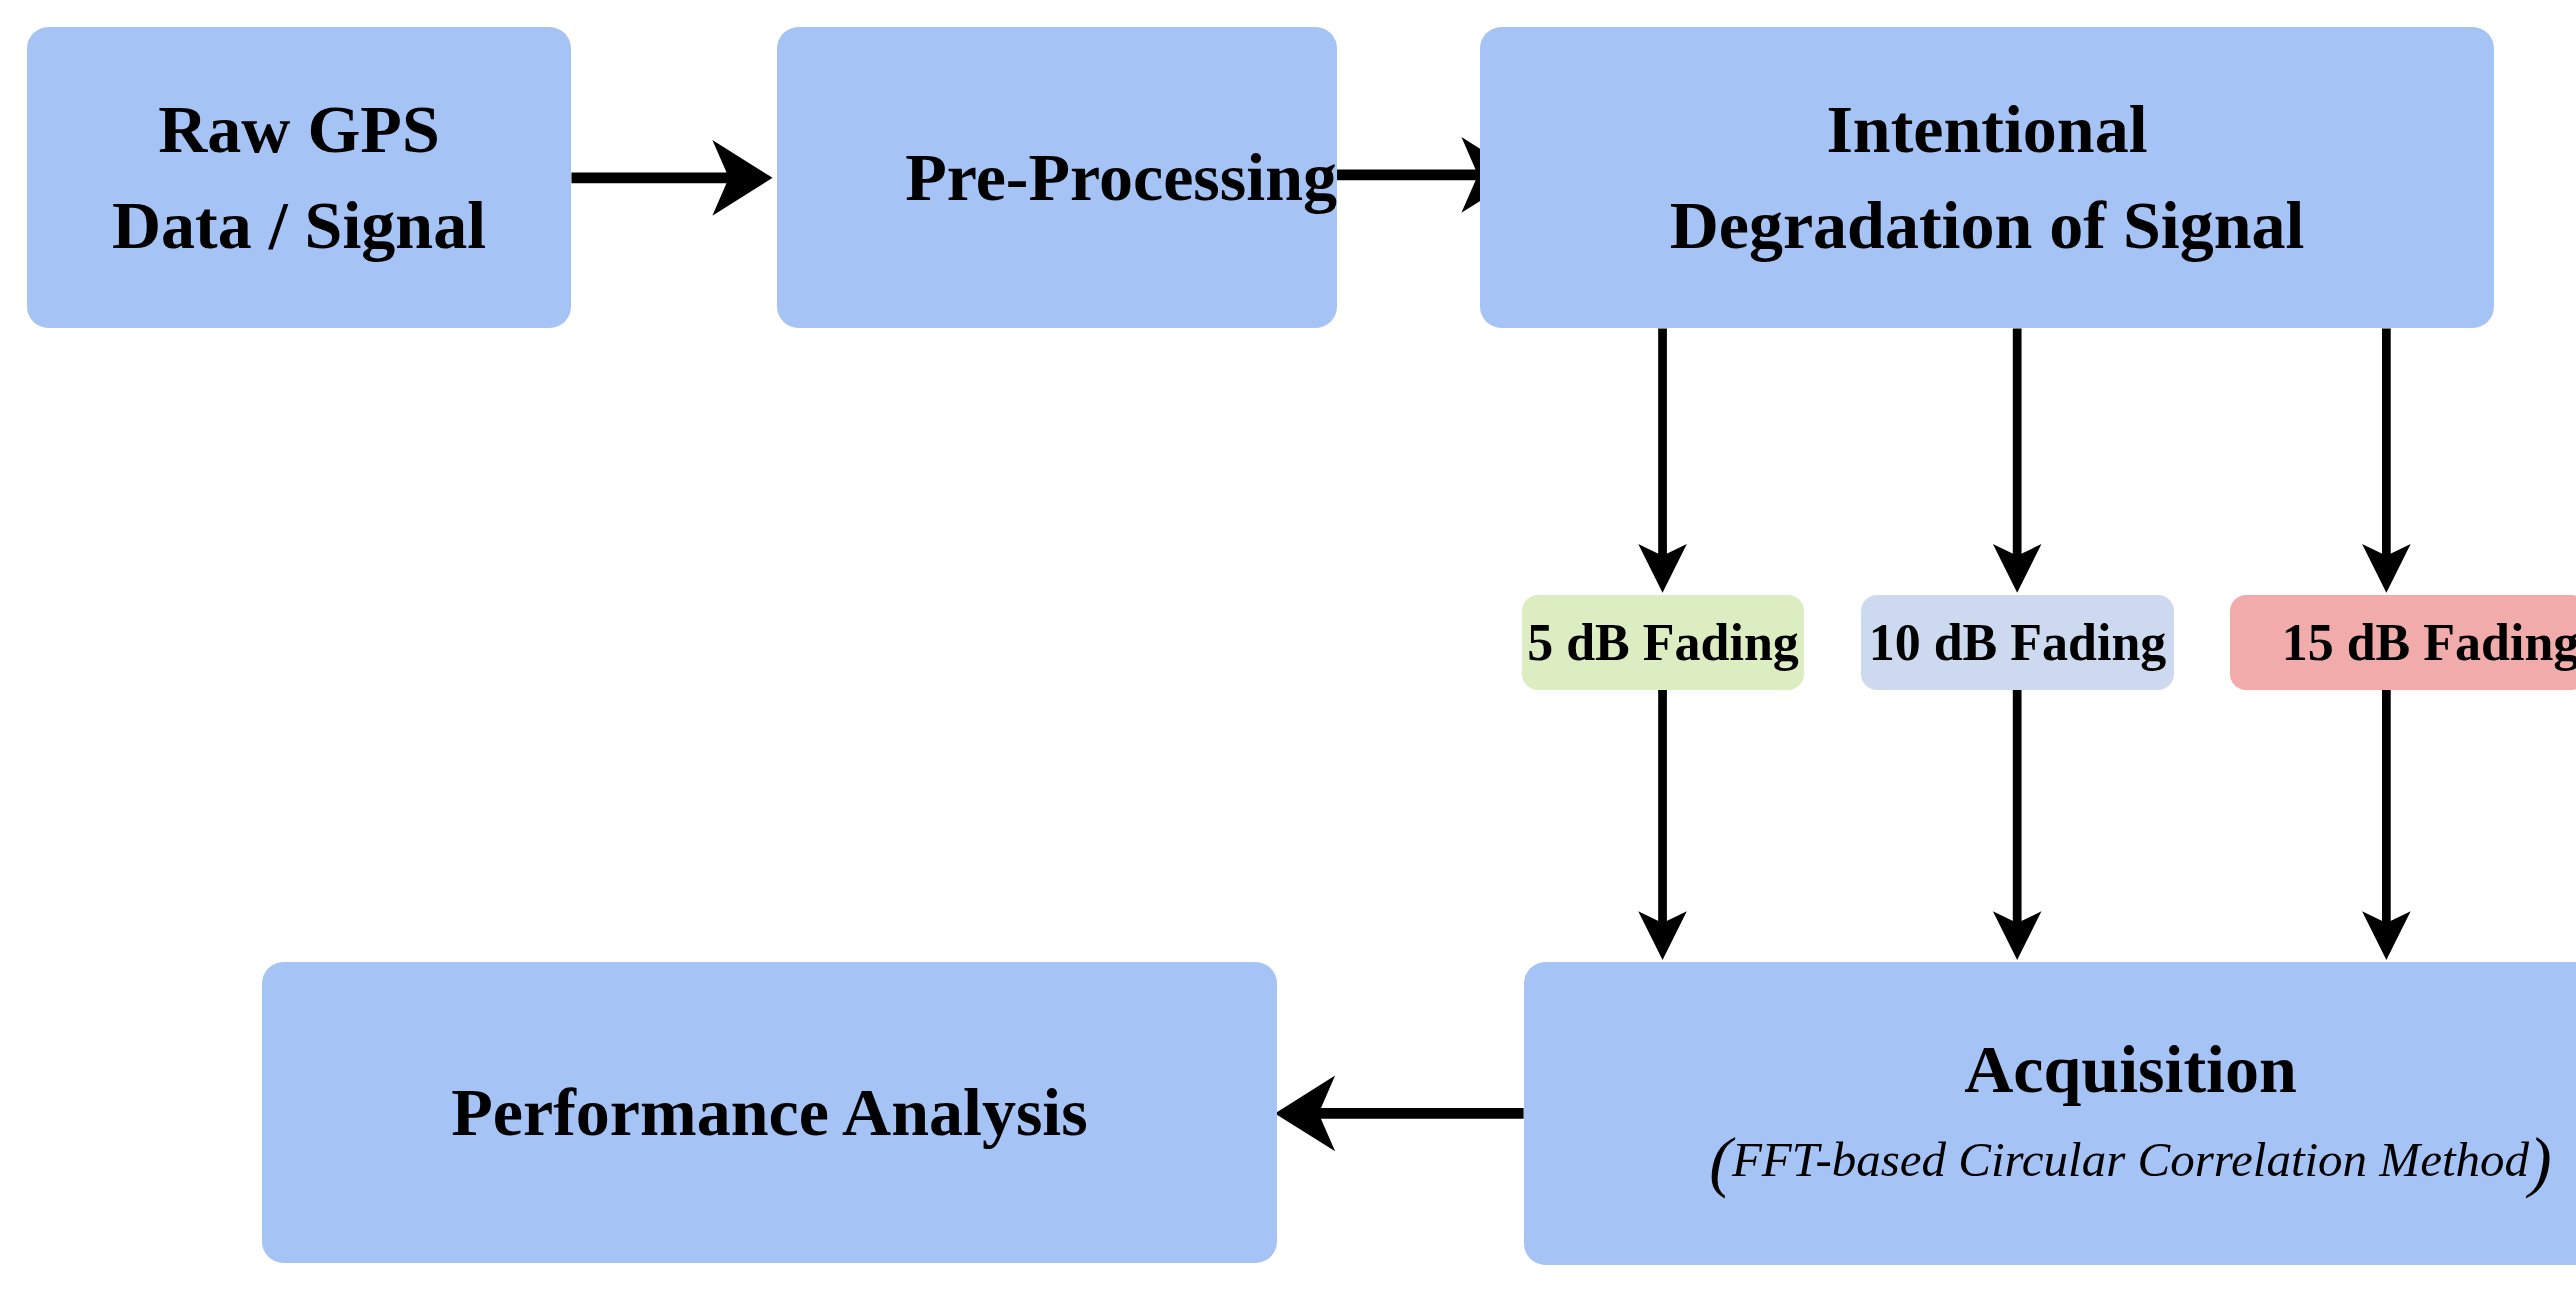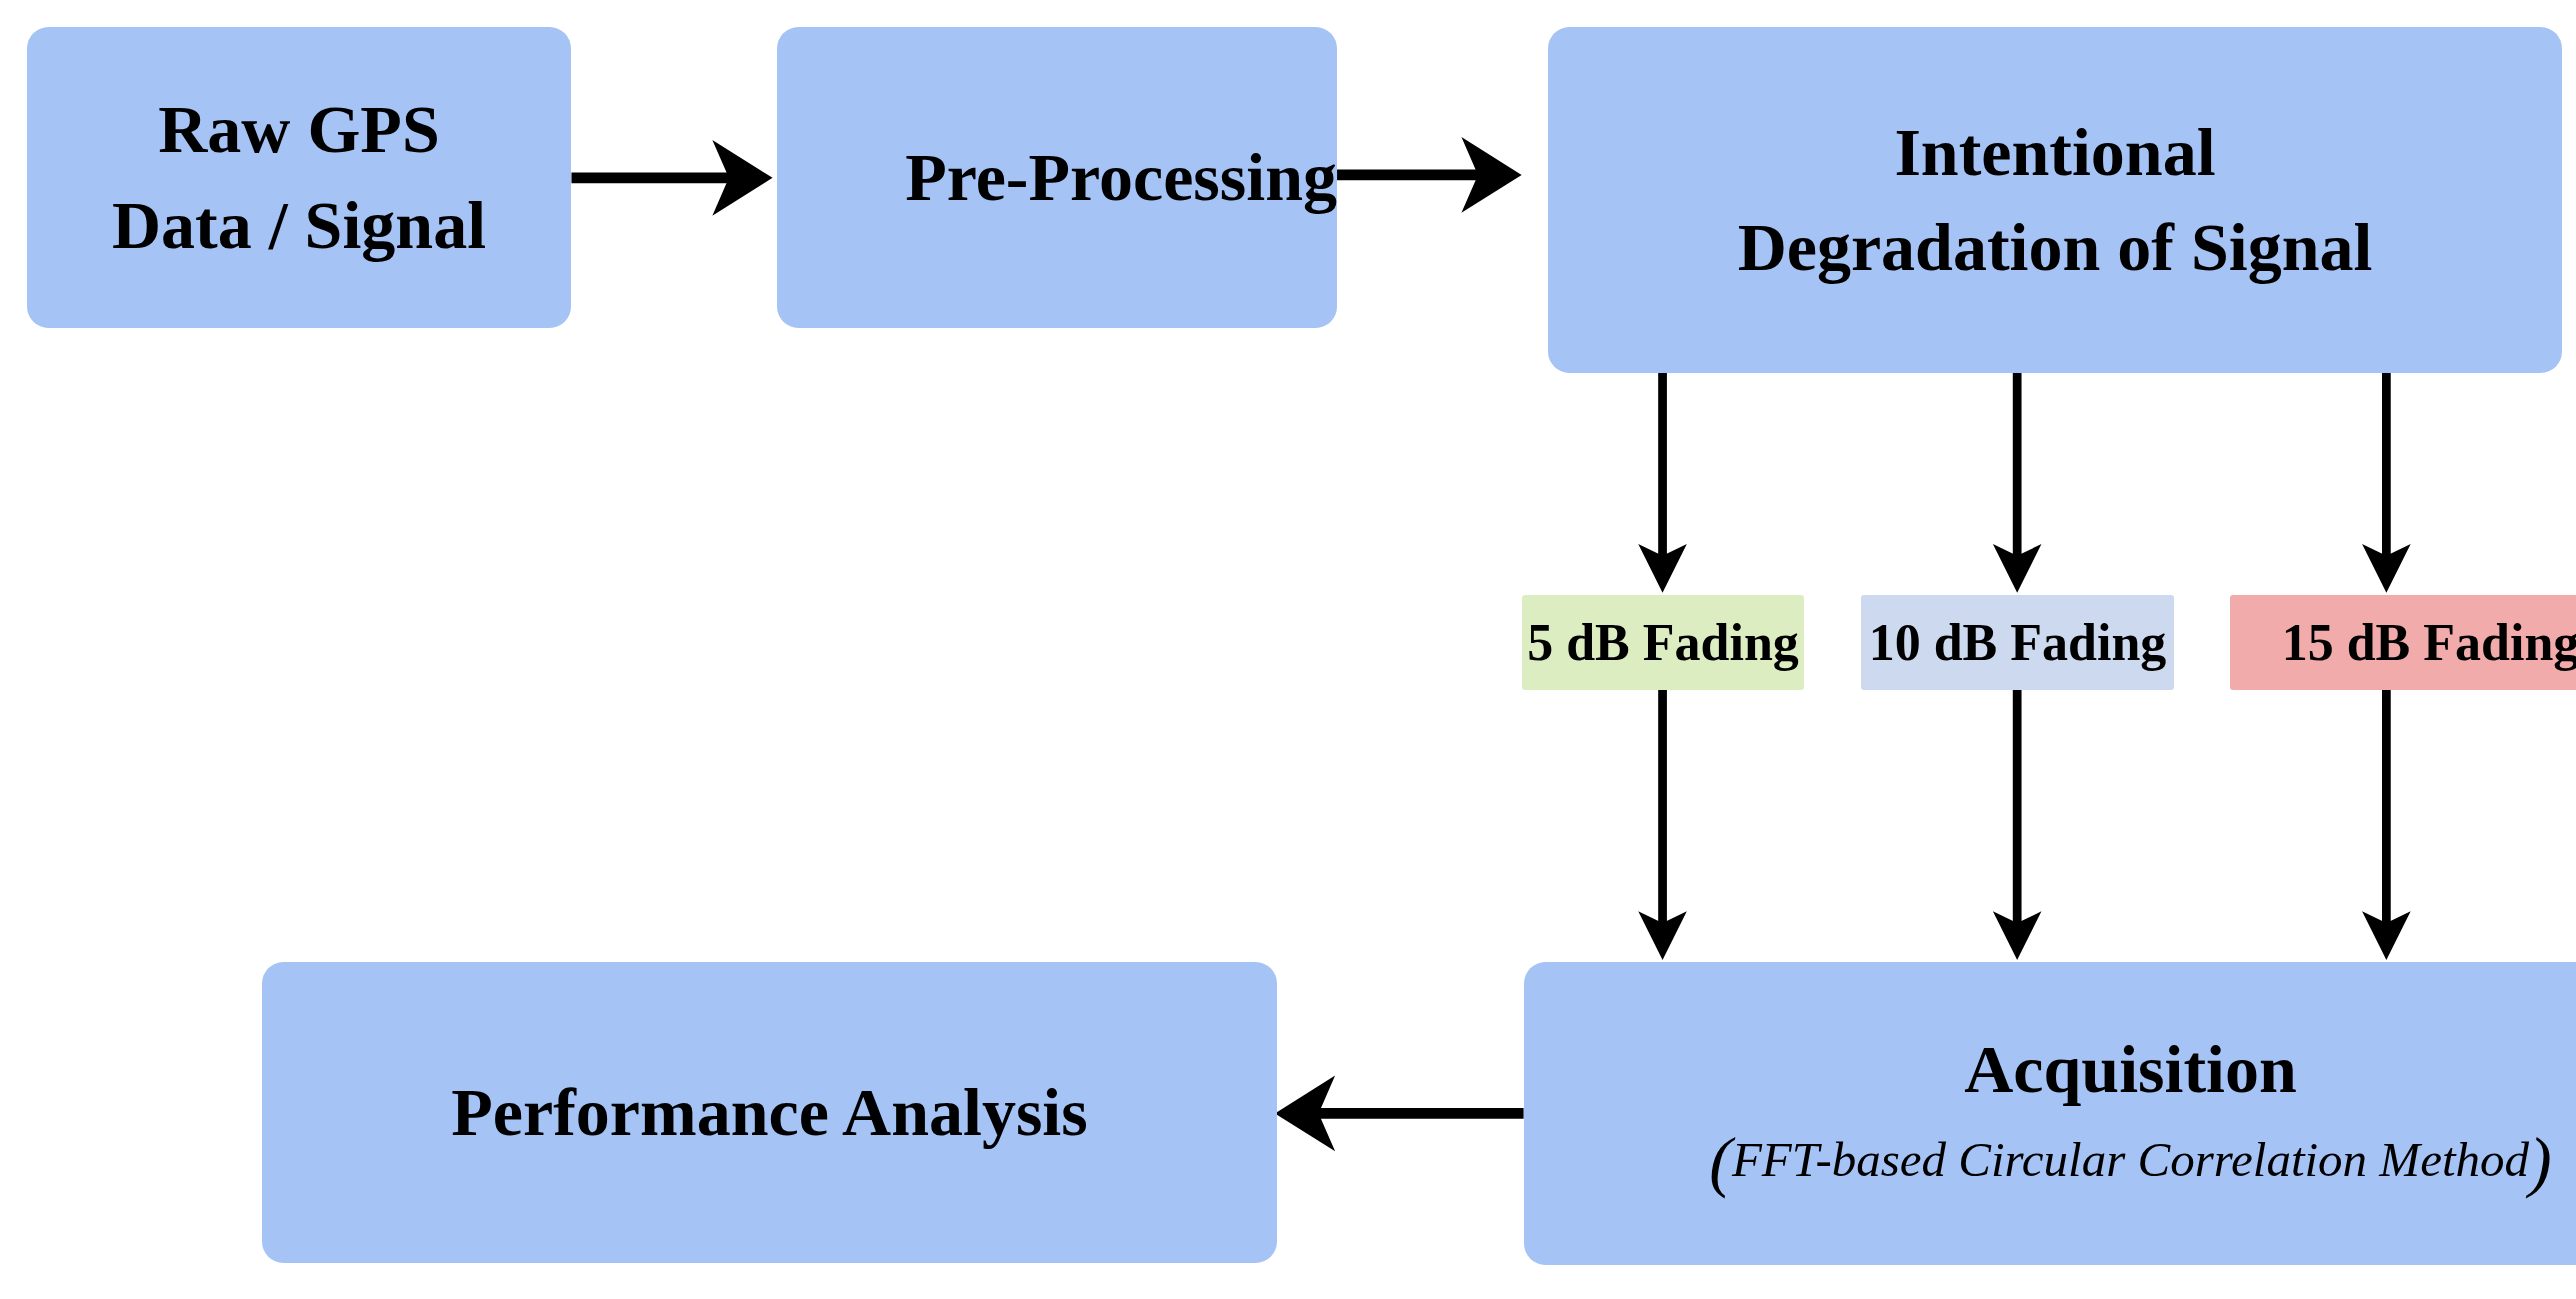--- a/index.html
+++ b/index.html
@@ -18,21 +18,21 @@
     display:flex; flex-direction:column;
     align-items:center; justify-content:center;
     text-align:center;
     font-weight:700;
     font-size:68px;
     line-height:1.40;
   }
   .node .title-line { display:block; }
   .fading {
     position:absolute;
-    border-radius:3px;
+    border-radius:16px;
     display:flex; align-items:center; justify-content:center;
     text-align:center;
     font-weight:700;
     font-size:52px;
     white-space:nowrap;
   }
   .acq-subtitle {
     font-weight:400;
     font-size:49px;
     line-height:1.3;
@@ -108,21 +108,21 @@
 
   <div class="node" style="left:27px; top:27px; width:544px; height:301px;">
     <span class="title-line">Raw GPS</span>
     <span class="title-line">Data / Signal</span>
   </div>
 
   <div class="node" style="left:777px; top:27px; width:560px; height:301px;align-items:flex-end;">
     <span class="title-line">Pre-Processing</span>
   </div>
 
-  <div class="node" style="left:1548px; top:27px; width:1014px; height:346px;">
+  <div class="node" style="left:1480px; top:27px; width:1014px; height:301px;">
     <span class="title-line">Intentional</span>
     <span class="title-line">Degradation of Signal</span>
   </div>
 
   <div class="fading" style="left: 1522px; top: 595px; width: 282px; height: 95px; background-color: rgb(220, 237, 194);">
     <span>5 dB Fading</span>
   </div>
 
   <div class="fading" style="left: 1861px; top: 595px; width: 313px; height: 95px; background-color: rgb(205, 217, 238);">
     <span>10 dB Fading</span>

